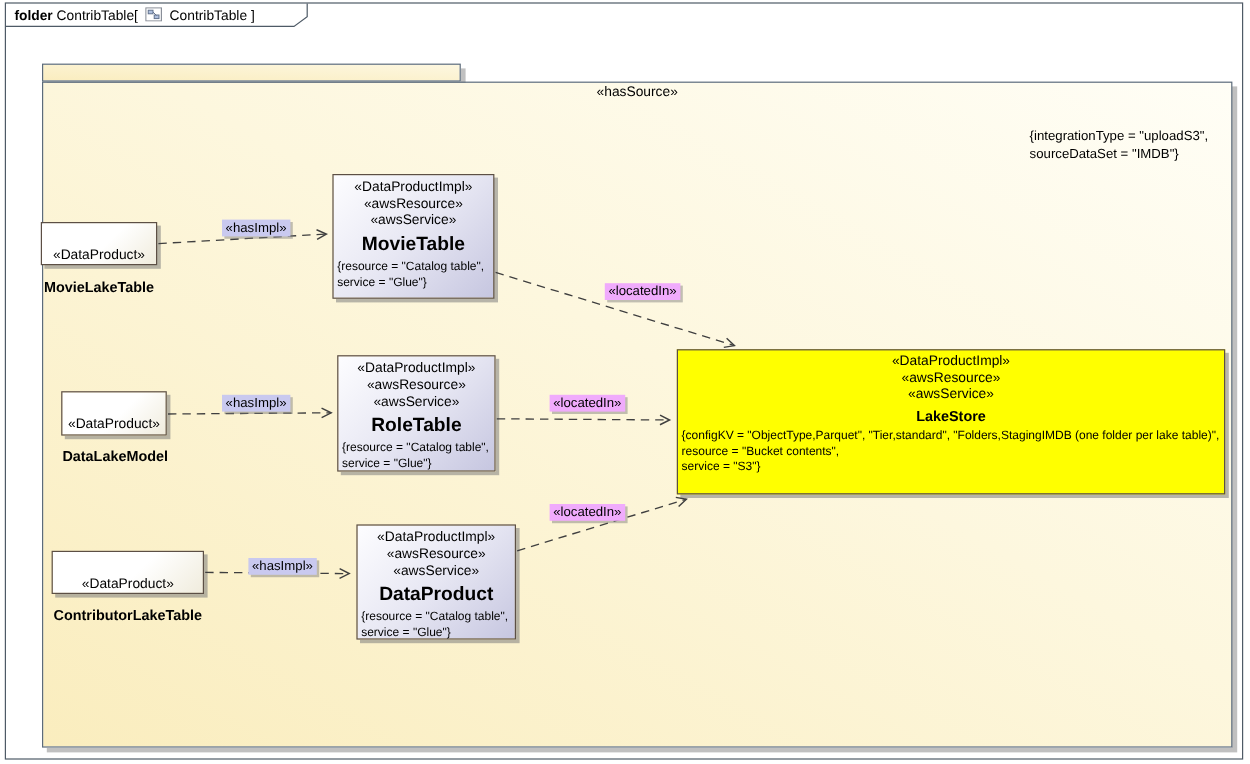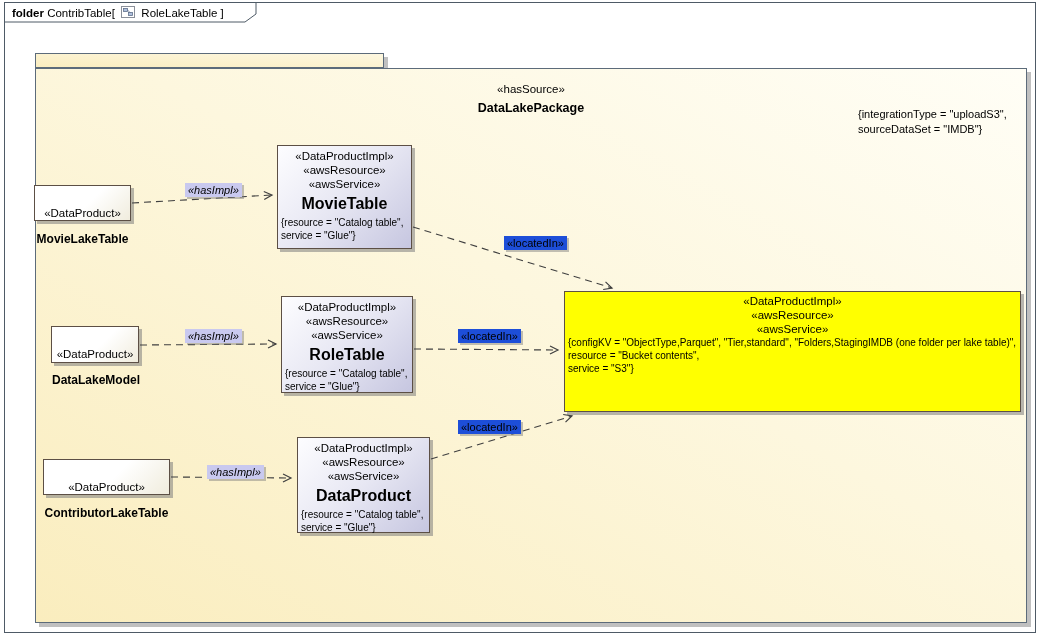--- a/index.html
+++ b/index.html
@@ -23,21 +23,21 @@
     background:linear-gradient(to right top,#FAEDBF,#FDF7E0);
     border:1px solid #5C6B7A; box-sizing:border-box;
     box-shadow:4px 4px 0 rgba(130,130,130,0.5);
   }
   .pkg-body {
     position:absolute; left:35px; top:68px; width:992px; height:555px;
     background:linear-gradient(to right top,#FAEDBE 0%,#FDF7DE 55%,#FFFEF6 100%);
     border:1px solid #5C6B7A; box-sizing:border-box;
     box-shadow:4px 4px 0 rgba(130,130,130,0.5);
   }
-  .pkg-name-compartment { position:absolute; left:35px; top:71px; width:992px; text-align:center;margin-top:12px; }
+  .pkg-name-compartment { position:absolute; left:35px; top:71px; width:992px; text-align:center; }
   .pkg-stereo { font-size:11.5px; }
   .pkg-name  { font-size:12.5px; font-weight:bold; margin-top:6px; }
   .pkg-annotation {
     position:absolute; left:858px; top:107px; width:180px;
     font-size:11px; line-height:15px; text-align:left; white-space:nowrap;
   }
   
   .node {
     position:absolute; border:1px solid #5C4F45; box-sizing:border-box;
     box-shadow:3px 3px 0 rgba(125,125,125,0.55);
@@ -57,47 +57,46 @@
   .impl .constraint { font-size:10px; line-height:13px; text-align:left; padding:0 3px; white-space:nowrap; }
   .lake { background:#FFFF00; padding-top:2px; }
   .lake .stereo { font-size:11.5px; line-height:14px; text-align:center; }
   .lake .name   { font-size:12px; font-weight:bold; text-align:center; margin:4px 0 3px; }
   .lake .constraint { font-size:10px; line-height:13px; text-align:left; padding:0 3px; white-space:nowrap; }
   
   .edge-label {
     position:absolute; font-size:11px; line-height:14px; padding:0 3px; white-space:nowrap;
     box-shadow:2px 2px 0 rgba(120,120,120,0.45);
   }
-  .bg-hasimpl   { background:#C9C9EF;font-style:italic; }
-  .bg-locatedin { background:#1d4ed8; }
+  .bg-hasimpl   { background:#C9C9EF; }
+  .bg-locatedin { background:#f0abfc; }
   
   .overlay { position:absolute; left:0; top:0; pointer-events:none; }
 </style>
 </head>
 <body>
 
 <div class="frame"></div>
 
 <div class="frame-tab-text">
   <b>folder</b>
   <span>ContribTable[</span>
   <svg class="diagram-icon-svg" width="14" height="12" viewBox="0 0 14 12">
     <rect x="0.5" y="0.5" width="13" height="11" fill="#ffffff" stroke="#8a8f99"></rect>
     <rect x="2.5" y="2.5" width="4" height="3" fill="#aebfdd" stroke="#5f6f8a" stroke-width="0.8"></rect>
     <rect x="7.5" y="6.5" width="4" height="3" fill="#aebfdd" stroke="#5f6f8a" stroke-width="0.8"></rect>
     <path d="M6.5,4 L9.5,7" stroke="#5f6f8a" stroke-width="0.8"></path>
   </svg>
-  <span>RoleLakeTable ]</span>
+  <span>ContribTable ]</span>
 </div>
 
 <div class="pkg-tab"></div>
 <div class="pkg-body"></div>
 <div class="pkg-name-compartment">
   <div class="pkg-stereo">«hasSource»</div>
-  <div class="pkg-name">DataLakePackage</div>
 </div>
 <div class="pkg-annotation">
   <div>{integrationType = "uploadS3",</div>
   <div>sourceDataSet = "IMDB"}</div>
 </div>
 
 <div class="node dp" style="left:34px; top:185px; width:97px; height:36px;">
   <div class="stereo">«DataProduct»</div>
   <div class="name">MovieLakeTable</div>
 </div>
@@ -132,20 +131,21 @@
   <div class="stereo">«awsService»</div>
   <div class="name">DataProduct</div>
   <div class="constraint">{resource = "Catalog table",</div>
   <div class="constraint">service = "Glue"}</div>
 </div>
 
 <div class="node lake" style="left:564px; top:291px; width:457px; height:121px;">
   <div class="stereo">«DataProductImpl»</div>
   <div class="stereo">«awsResource»</div>
   <div class="stereo">«awsService»</div>
+  <div class="name">LakeStore</div>
   <div class="constraint">{configKV = "ObjectType,Parquet", "Tier,standard", "Folders,StagingIMDB (one folder per lake table)",</div>
   <div class="constraint">resource = "Bucket contents",</div>
   <div class="constraint">service = "S3"}</div>
 </div>
 
 <svg class="overlay" width="1042" height="637" viewBox="0 0 1042 637">
   <defs>
     <marker id="open-arrow" markerWidth="12" markerHeight="12" refX="9" refY="5" orient="auto" markerUnits="userSpaceOnUse">
       <path d="M1,1 L9,5 L1,9" fill="none" stroke="#3F3F3F" stroke-width="1.2"></path>
     </marker>

